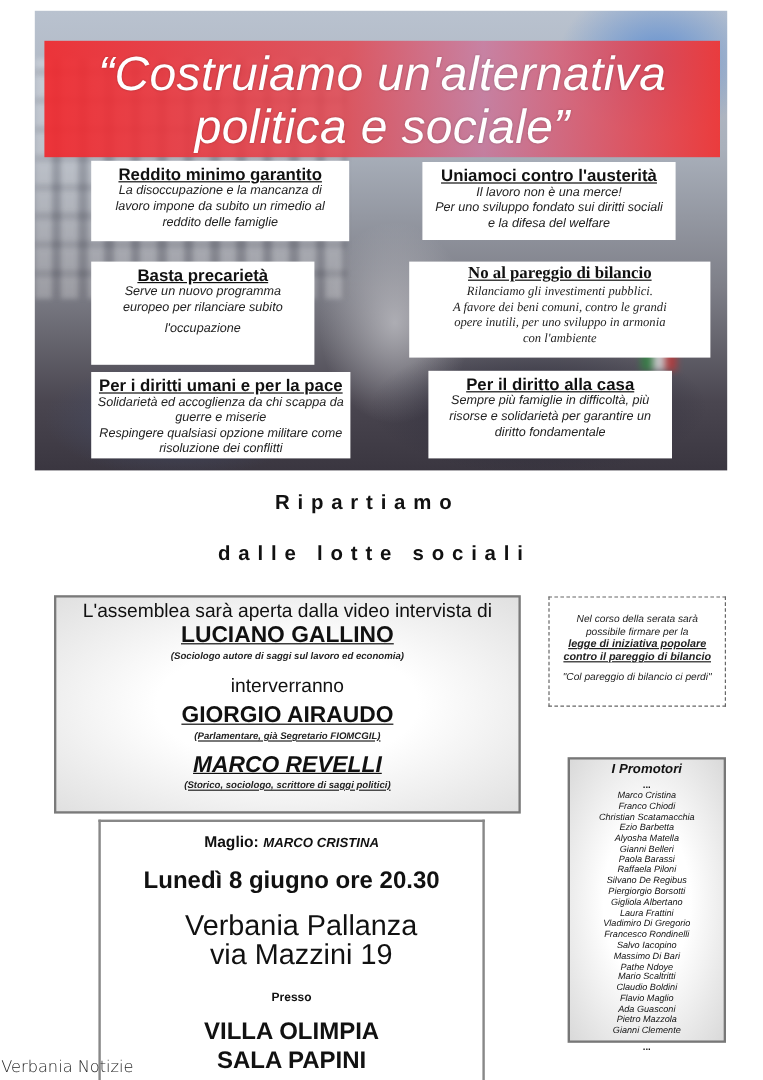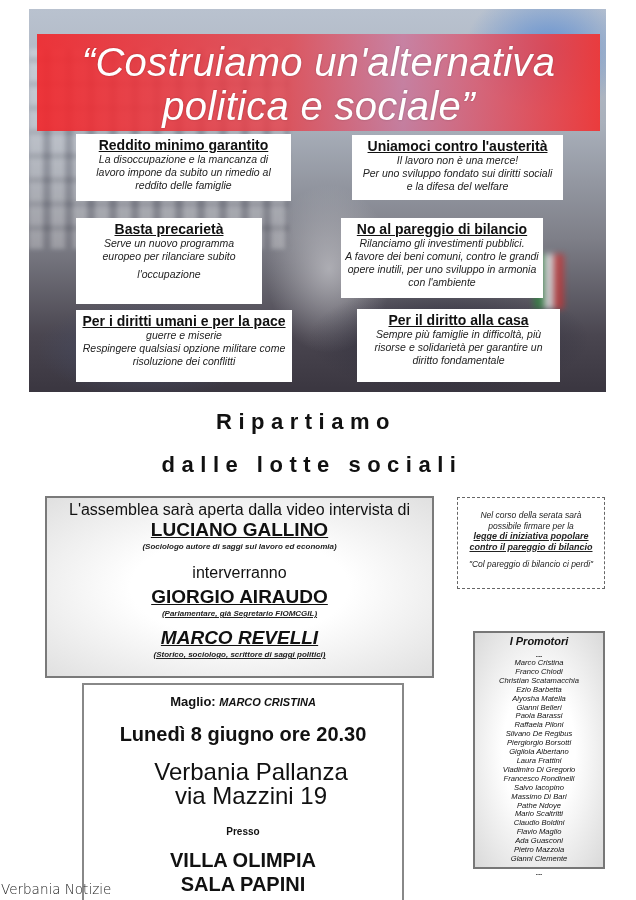--- a/index.html
+++ b/index.html
@@ -24,21 +24,21 @@
     background:linear-gradient(90deg, rgba(240,40,45,0.92) 0%, rgba(226,70,80,0.85) 45%, rgba(205,110,150,0.75) 65%, rgba(240,50,50,0.92) 100%); }
   .title-band .line { display:block; text-align:center; color:#fff; font-style:italic; font-size:40px; line-height:44px; letter-spacing:0.3px; text-shadow:0 0 2px rgba(0,0,0,0.25); }
   .title-band .line1 { margin-top:6px; }
 
   .topic { position:absolute; background:#fff; text-align:center; padding:3px 4px 4px; box-sizing:border-box; }
   .topic .t-head { font-size:14px; font-weight:bold; text-decoration:underline; line-height:16px; display:block; white-space:nowrap; }
   .topic .t-body { font-size:10.5px; font-style:italic; line-height:13px; display:block; color:#222; }
   .topic .t-body span { display:block; }
 
   
-  .headline { position:absolute; left:0; width:612px; text-align:center; font-weight:bold; font-size:22px; letter-spacing:6.5px; color:#111; }
+  .headline { position:absolute; left:0; width:612px; text-align:center; font-weight:bold; font-size:17px; letter-spacing:6.5px; color:#111; }
 
   
   .invite { position:absolute; left:45px; top:496px; width:389px; height:182px; border:2px solid #7a7a7a; box-sizing:border-box;
     background: radial-gradient(ellipse at center, #ffffff 40%, #e0e0e0 100%); text-align:center; }
   .invite .intro { font-size:16px; margin-top:3px; display:block; }
   .invite .name { font-size:19px; font-weight:bold; text-decoration:underline; display:block; line-height:22px; }
   .invite .name.italic { font-style:italic; }
   .invite .role { font-size:8px; font-style:italic; font-weight:bold; display:block; line-height:11px; color:#222; }
   .invite .role.ul { text-decoration:underline; }
   .invite .inter { font-size:16px; display:block; margin:12px 0 4px; }
@@ -101,33 +101,34 @@
 
 <div class="topic" style="left:76px; top:218px; width:186px; height:86px;">
   <span class="t-head">Basta precarietà</span>
   <span class="t-body">
     <span>Serve un nuovo programma</span>
     <span>europeo per rilanciare subito</span>
     <span style="margin-top:5px;">l'occupazione</span>
   </span>
 </div>
 
-<div class="topic" style="left:341px; top:218px; width:202px; height:80px;">
+<div class="topic" style="left:341px; top:218px; width:251px; height:80px;font-family:Liberation Serif, serif;">
   <span class="t-head">No al pareggio di bilancio</span>
   <span class="t-body">
     <span>Rilanciamo gli investimenti pubblici.</span>
     <span>A favore dei beni comuni, contro le grandi</span>
     <span>opere inutili, per uno sviluppo in armonia</span>
     <span>con l'ambiente</span>
   </span>
 </div>
 
 <div class="topic" style="left:76px; top:310px; width:216px; height:72px;">
   <span class="t-head">Per i diritti umani e per la pace</span>
   <span class="t-body">
+    <span>Solidarietà ed accoglienza da chi scappa da</span>
     <span>guerre e miserie</span>
     <span>Respingere qualsiasi opzione militare come</span>
     <span>risoluzione dei conflitti</span>
   </span>
 </div>
 
 <div class="topic" style="left:357px; top:309px; width:203px; height:73px;">
   <span class="t-head">Per il diritto alla casa</span>
   <span class="t-body">
     <span>Sempre più famiglie in difficoltà, più</span>

